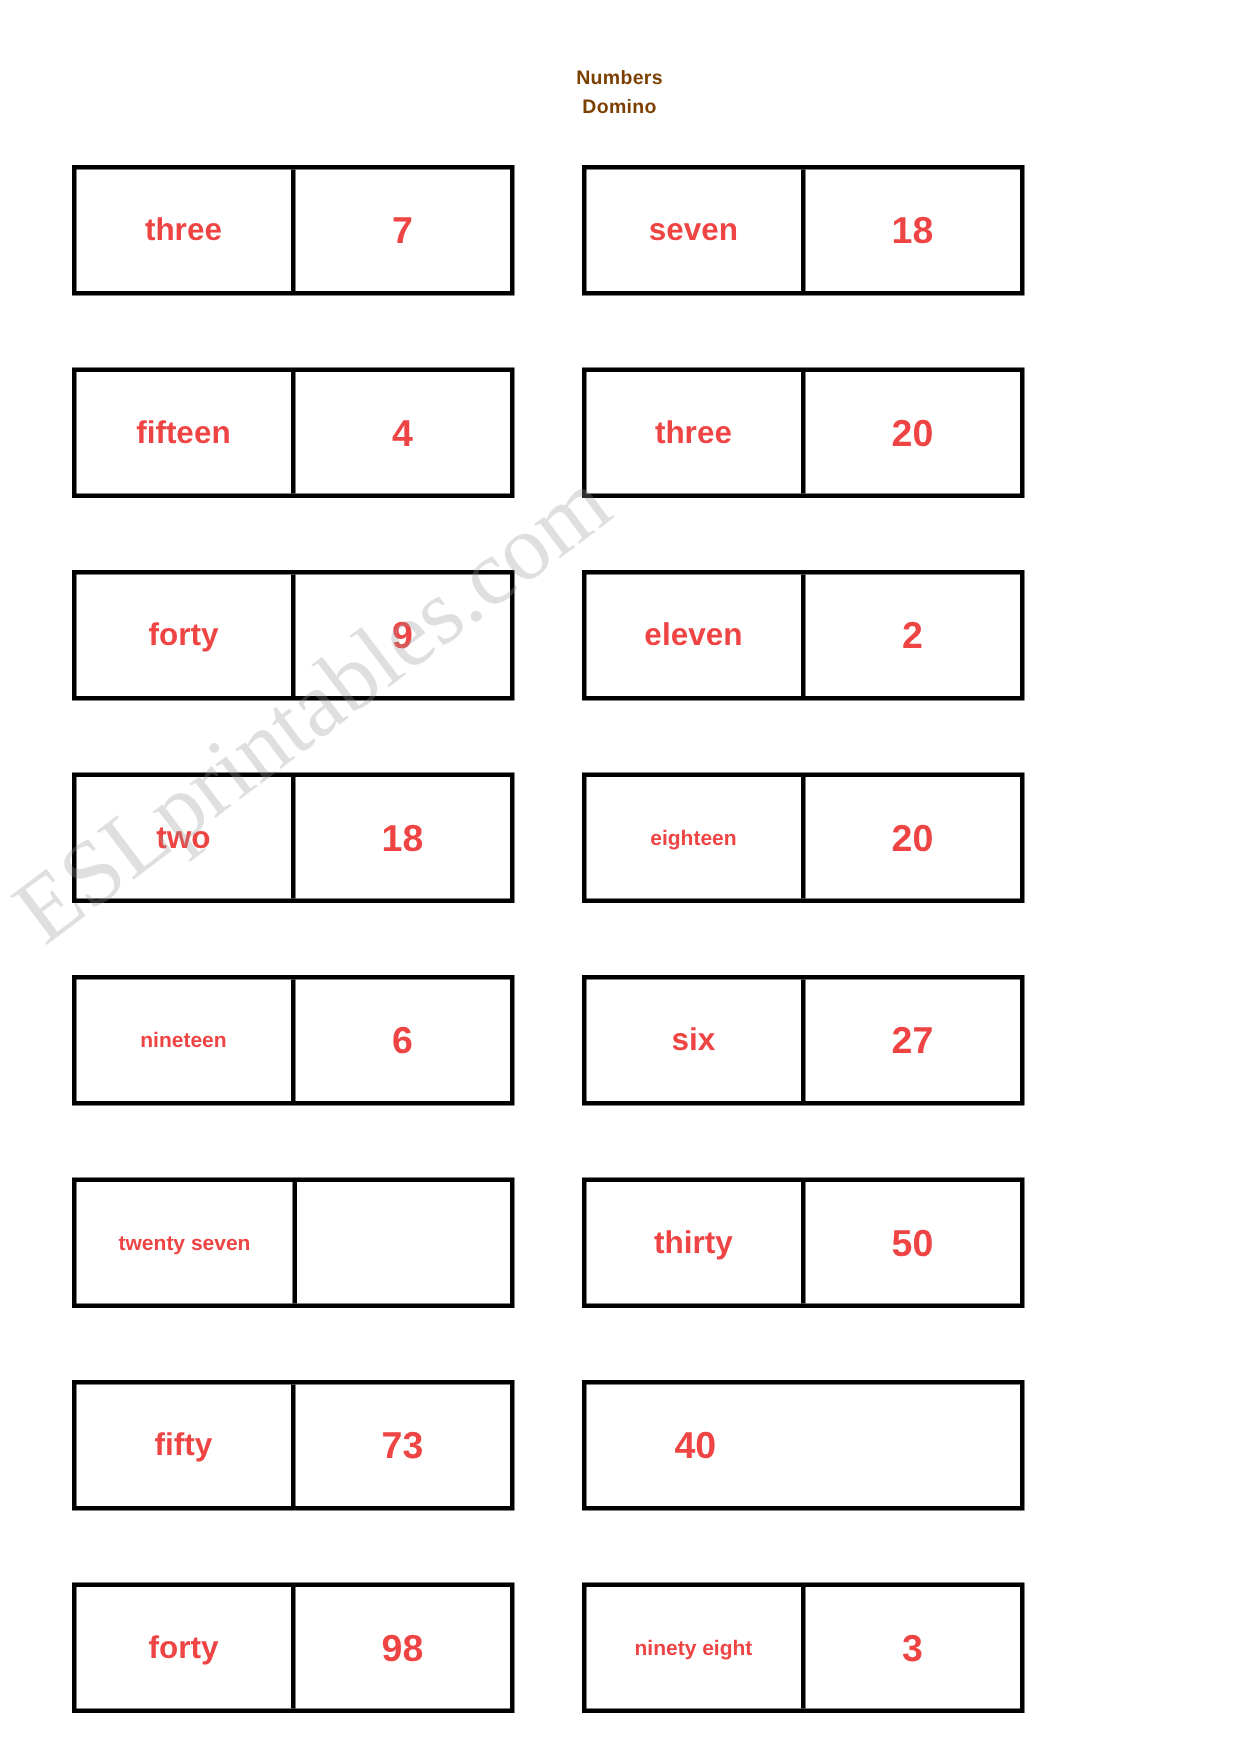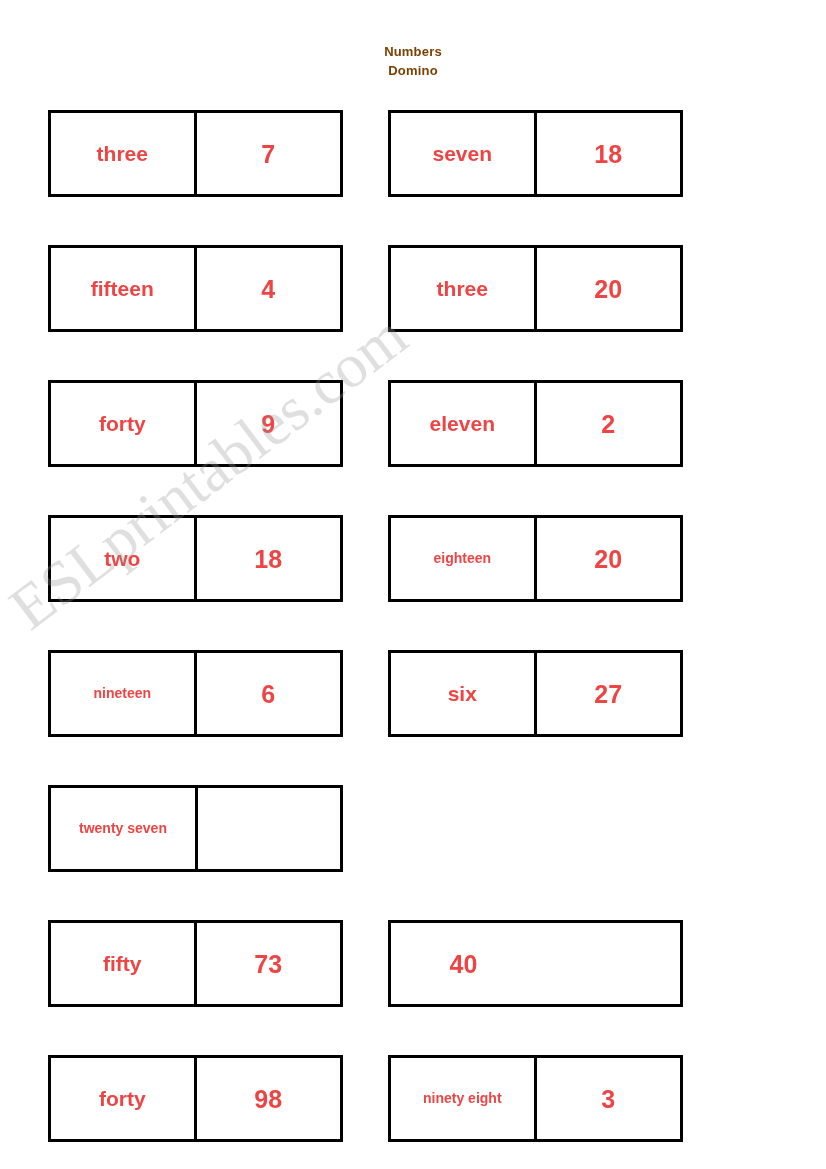--- a/index.html
+++ b/index.html
@@ -165,20 +165,24 @@
         </div>
         <div class="domino right">
           <div class="cell word">six</div>
           <div class="cell num">27</div>
         </div>
       </div>
       <div class="row">
         <div class="domino left">
           <div class="cell word small">twenty seven</div>
         </div>
+        <div class="domino right">
+          <div class="cell word">thirty</div>
+          <div class="cell num">50</div>
+        </div>
       </div>
       <div class="row">
         <div class="domino left">
           <div class="cell word">fifty</div>
           <div class="cell num">73</div>
         </div>
         <div class="domino right">
           <div class="cell num">40</div>
         </div>
       </div>

